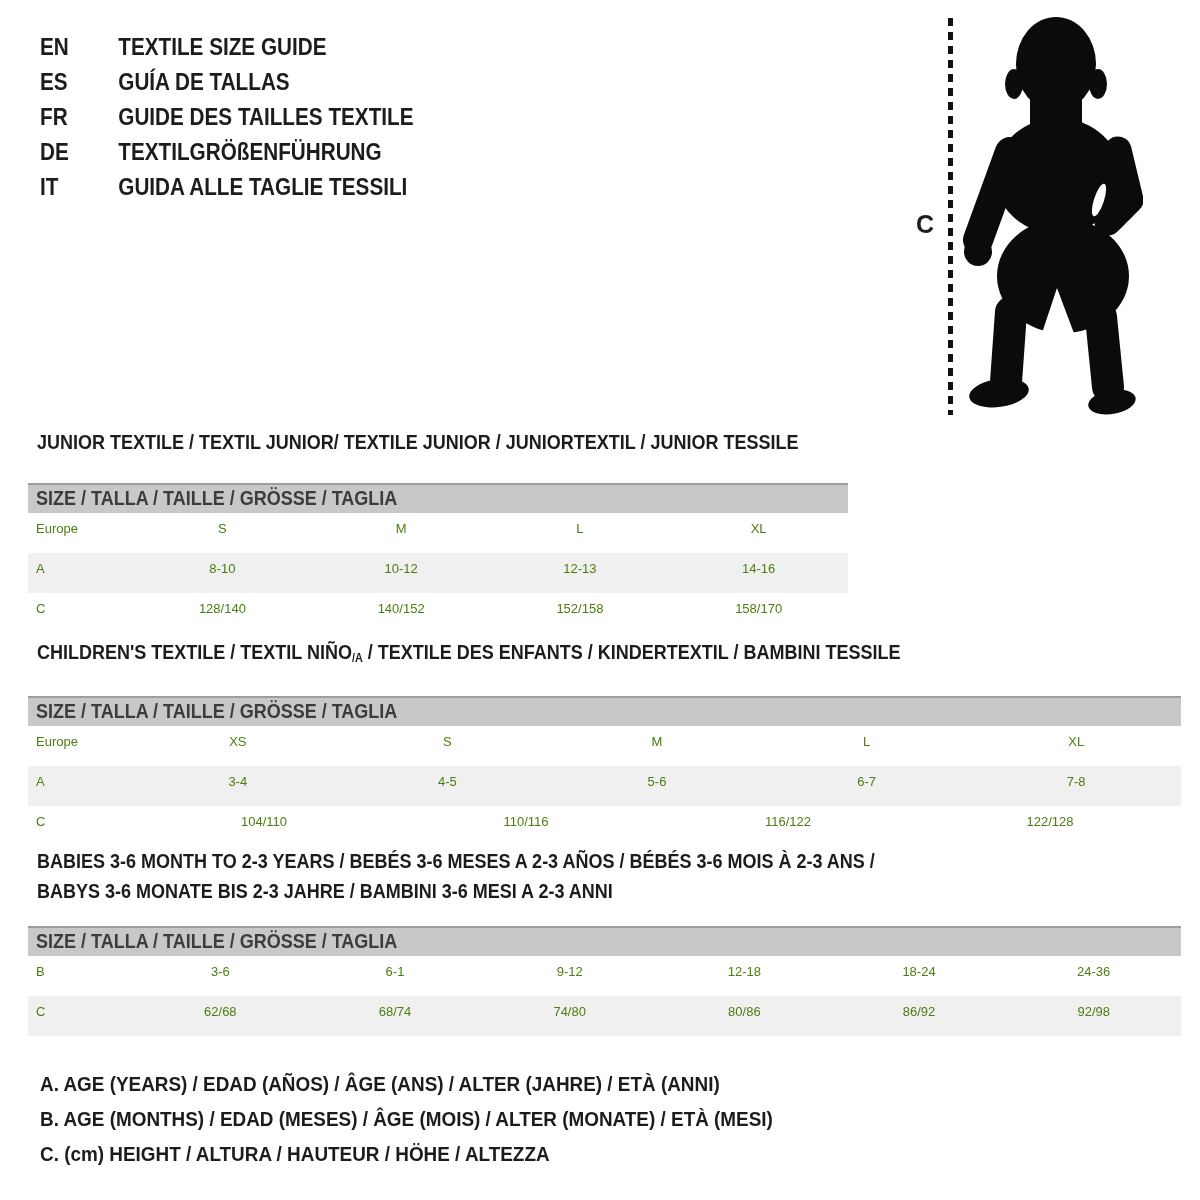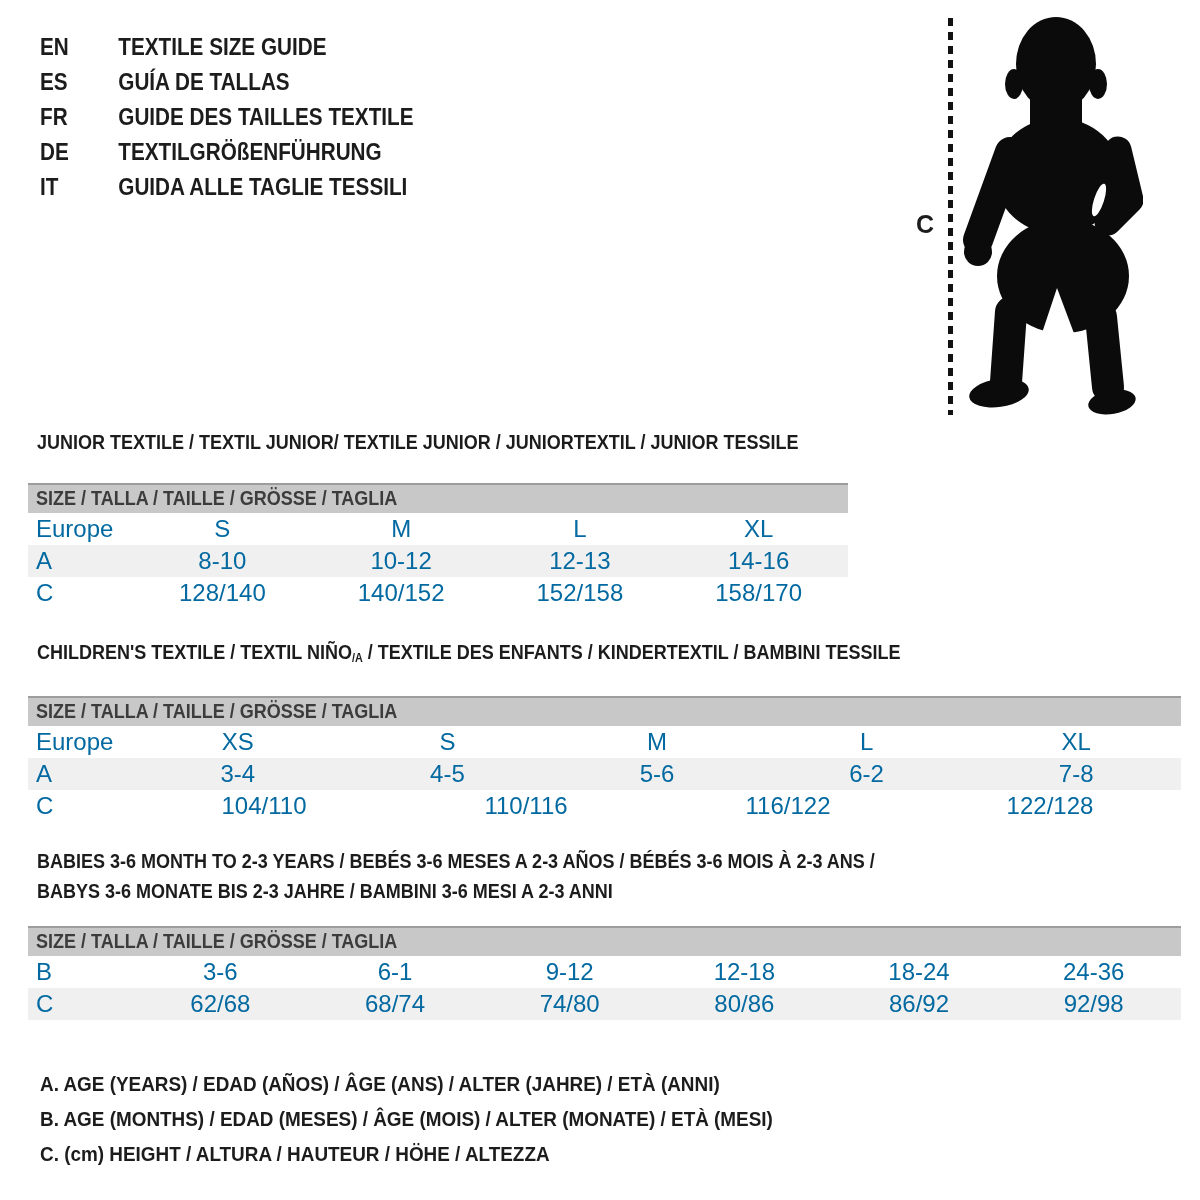--- a/index.html
+++ b/index.html
@@ -26,21 +26,21 @@
   #sec-babies{top:846px;width:1153px}
   .section-title{font-weight:bold;font-size:20px;line-height:30px;padding-left:10px;
     transform:scaleX(.9);transform-origin:0 0;white-space:nowrap}
   .sub{font-size:12px;vertical-align:-3px;font-weight:bold}
   #sec-junior .tbl{margin-top:26px}
   #sec-children .tbl{margin-top:23px}
   #sec-babies .tbl{margin-top:20px}
   .thead{height:30px;background:#c8c8c8;border-top:2px solid #9d9d9d;box-sizing:border-box;
     line-height:27px;padding-left:8px;font-weight:bold;font-size:20px;color:#3c3c3c}
   .thead span{display:inline-block;transform:scaleX(.9);transform-origin:0 0;white-space:nowrap}
-  .trow{display:flex;height:32px;line-height:32px;font-size:24px;color:#0369a1}
+  .trow{display:flex;height:40px;line-height:32px;font-size:13px;color:#4d7c0f}
   .trow.shaded{background:#f0f0f0}
   .trow .lbl{width:105px;padding-left:8px;box-sizing:border-box}
   .trow .val{flex:1;text-align:center}
   
   #legend{position:absolute;left:40px;top:1066px}
   .legend-line{font-weight:bold;font-size:21px;line-height:35px;
     transform:scaleX(.9);transform-origin:0 0;white-space:nowrap}
 </style>
 </head>
 <body>
@@ -135,21 +135,21 @@
         <span class="val">S</span>
         <span class="val">M</span>
         <span class="val">L</span>
         <span class="val">XL</span>
       </div>
       <div class="trow shaded">
         <span class="lbl">A</span>
         <span class="val">3-4</span>
         <span class="val">4-5</span>
         <span class="val">5-6</span>
-        <span class="val">6-2</span>
+        <span class="val">6-7</span>
         <span class="val">7-8</span>
       </div>
       <div class="trow">
         <span class="lbl">C</span>
         <span class="val">104/110</span>
         <span class="val">110/116</span>
         <span class="val">116/122</span>
         <span class="val">122/128</span>
       </div>
     </div>

